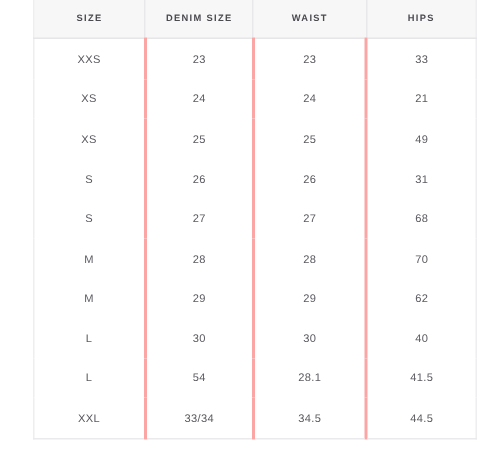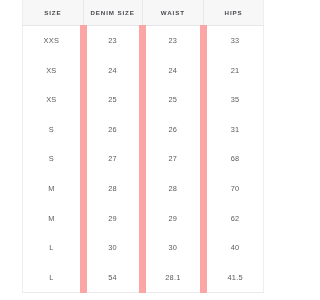--- a/index.html
+++ b/index.html
@@ -9,21 +9,21 @@
     height: 300px;
     background: #ffffff;
     font-family: "Liberation Sans", sans-serif;
     -webkit-font-smoothing: antialiased;
   }
 
   #size-chart-wrap {
     position: absolute;
     left: 22px;
     top: 0px;
-    width: 242px;
+    width: 296px;
     height: 293px;
     box-sizing: border-box;
     background: #ffffff;
   }
 
   table.size-chart {
     width: 100%;
     height: 100%;
     border-collapse: collapse;
     table-layout: fixed;
@@ -62,21 +62,21 @@
     height: 24.3px;
     padding: 0;
     margin: 0;
     font-size: 7.4px;
     font-weight: 400;
     color: #5a5a60;
     text-align: center;
     vertical-align: middle;
     letter-spacing: 0.25px;
     border-right: 1px solid #ebebed;
-    border-left: 7px solid #fca5a5;
+    border-left: 2px solid #fca5a5;
     background: #ffffff;
     white-space: nowrap;
   }
   tbody td:first-child { border-left: 1px solid #eeeef0; }
   tbody td:last-child  { border-right: 1px solid #eeeef0; }
 
   tbody tr:last-child td {
     border-bottom: 1px solid #eaeaec;
   }
 </style>
@@ -109,21 +109,21 @@
         <tr>
           <td>XS</td>
           <td>24</td>
           <td>24</td>
           <td>21</td>
         </tr>
         <tr>
           <td>XS</td>
           <td>25</td>
           <td>25</td>
-          <td>35</td>
+          <td>49</td>
         </tr>
         <tr>
           <td>S</td>
           <td>26</td>
           <td>26</td>
           <td>31</td>
         </tr>
         <tr>
           <td>S</td>
           <td>27</td>
@@ -147,15 +147,21 @@
           <td>30</td>
           <td>30</td>
           <td>40</td>
         </tr>
         <tr>
           <td>L</td>
           <td>54</td>
           <td>28.1</td>
           <td>41.5</td>
         </tr>
+        <tr>
+          <td>XXL</td>
+          <td>33/34</td>
+          <td>34.5</td>
+          <td>44.5</td>
+        </tr>
       </tbody>
   </table>
 </div>
 
 </body></html>

